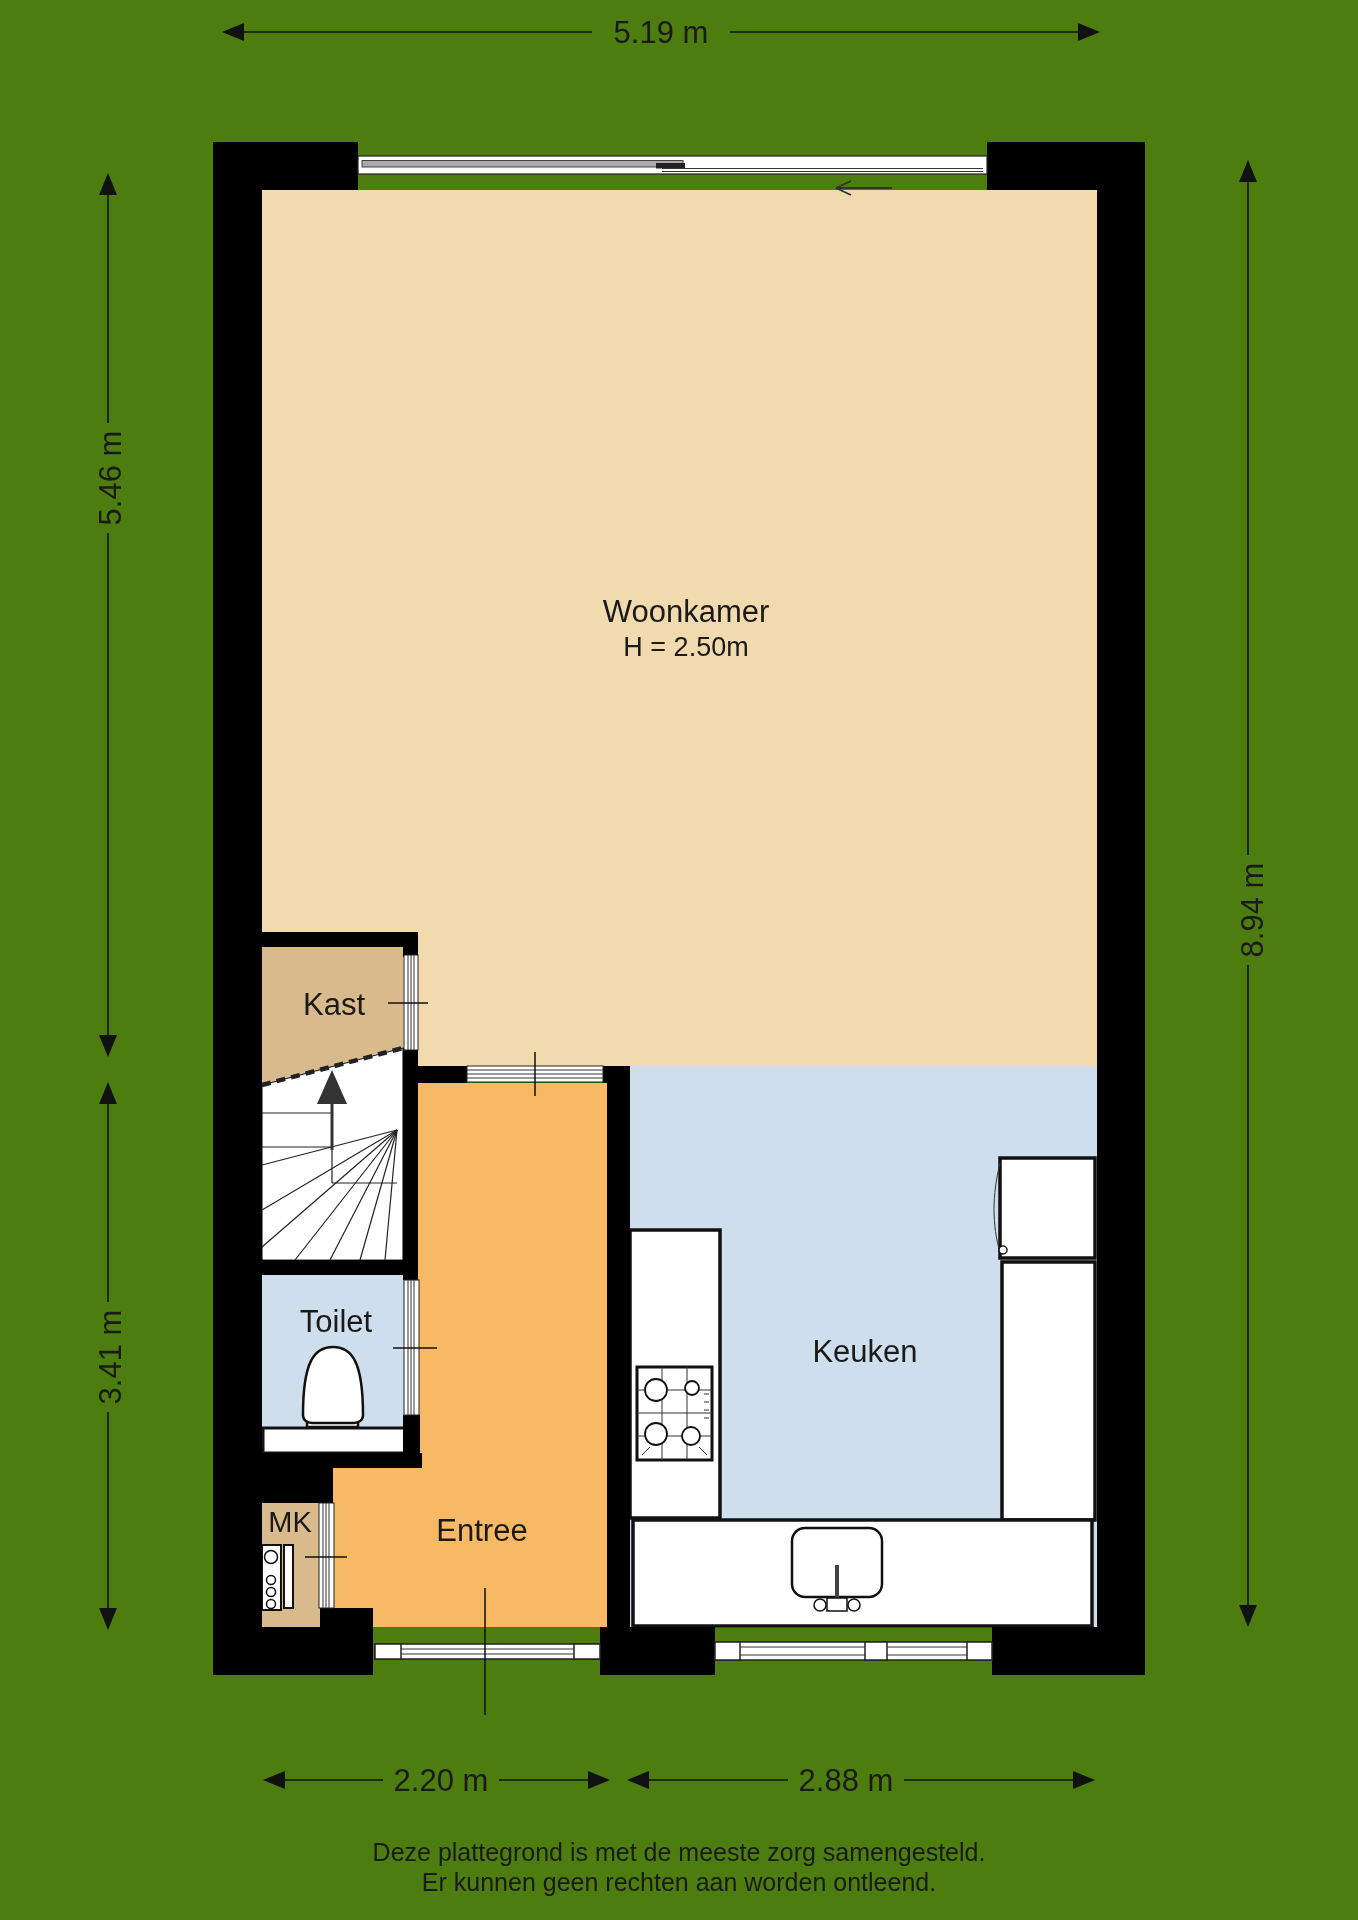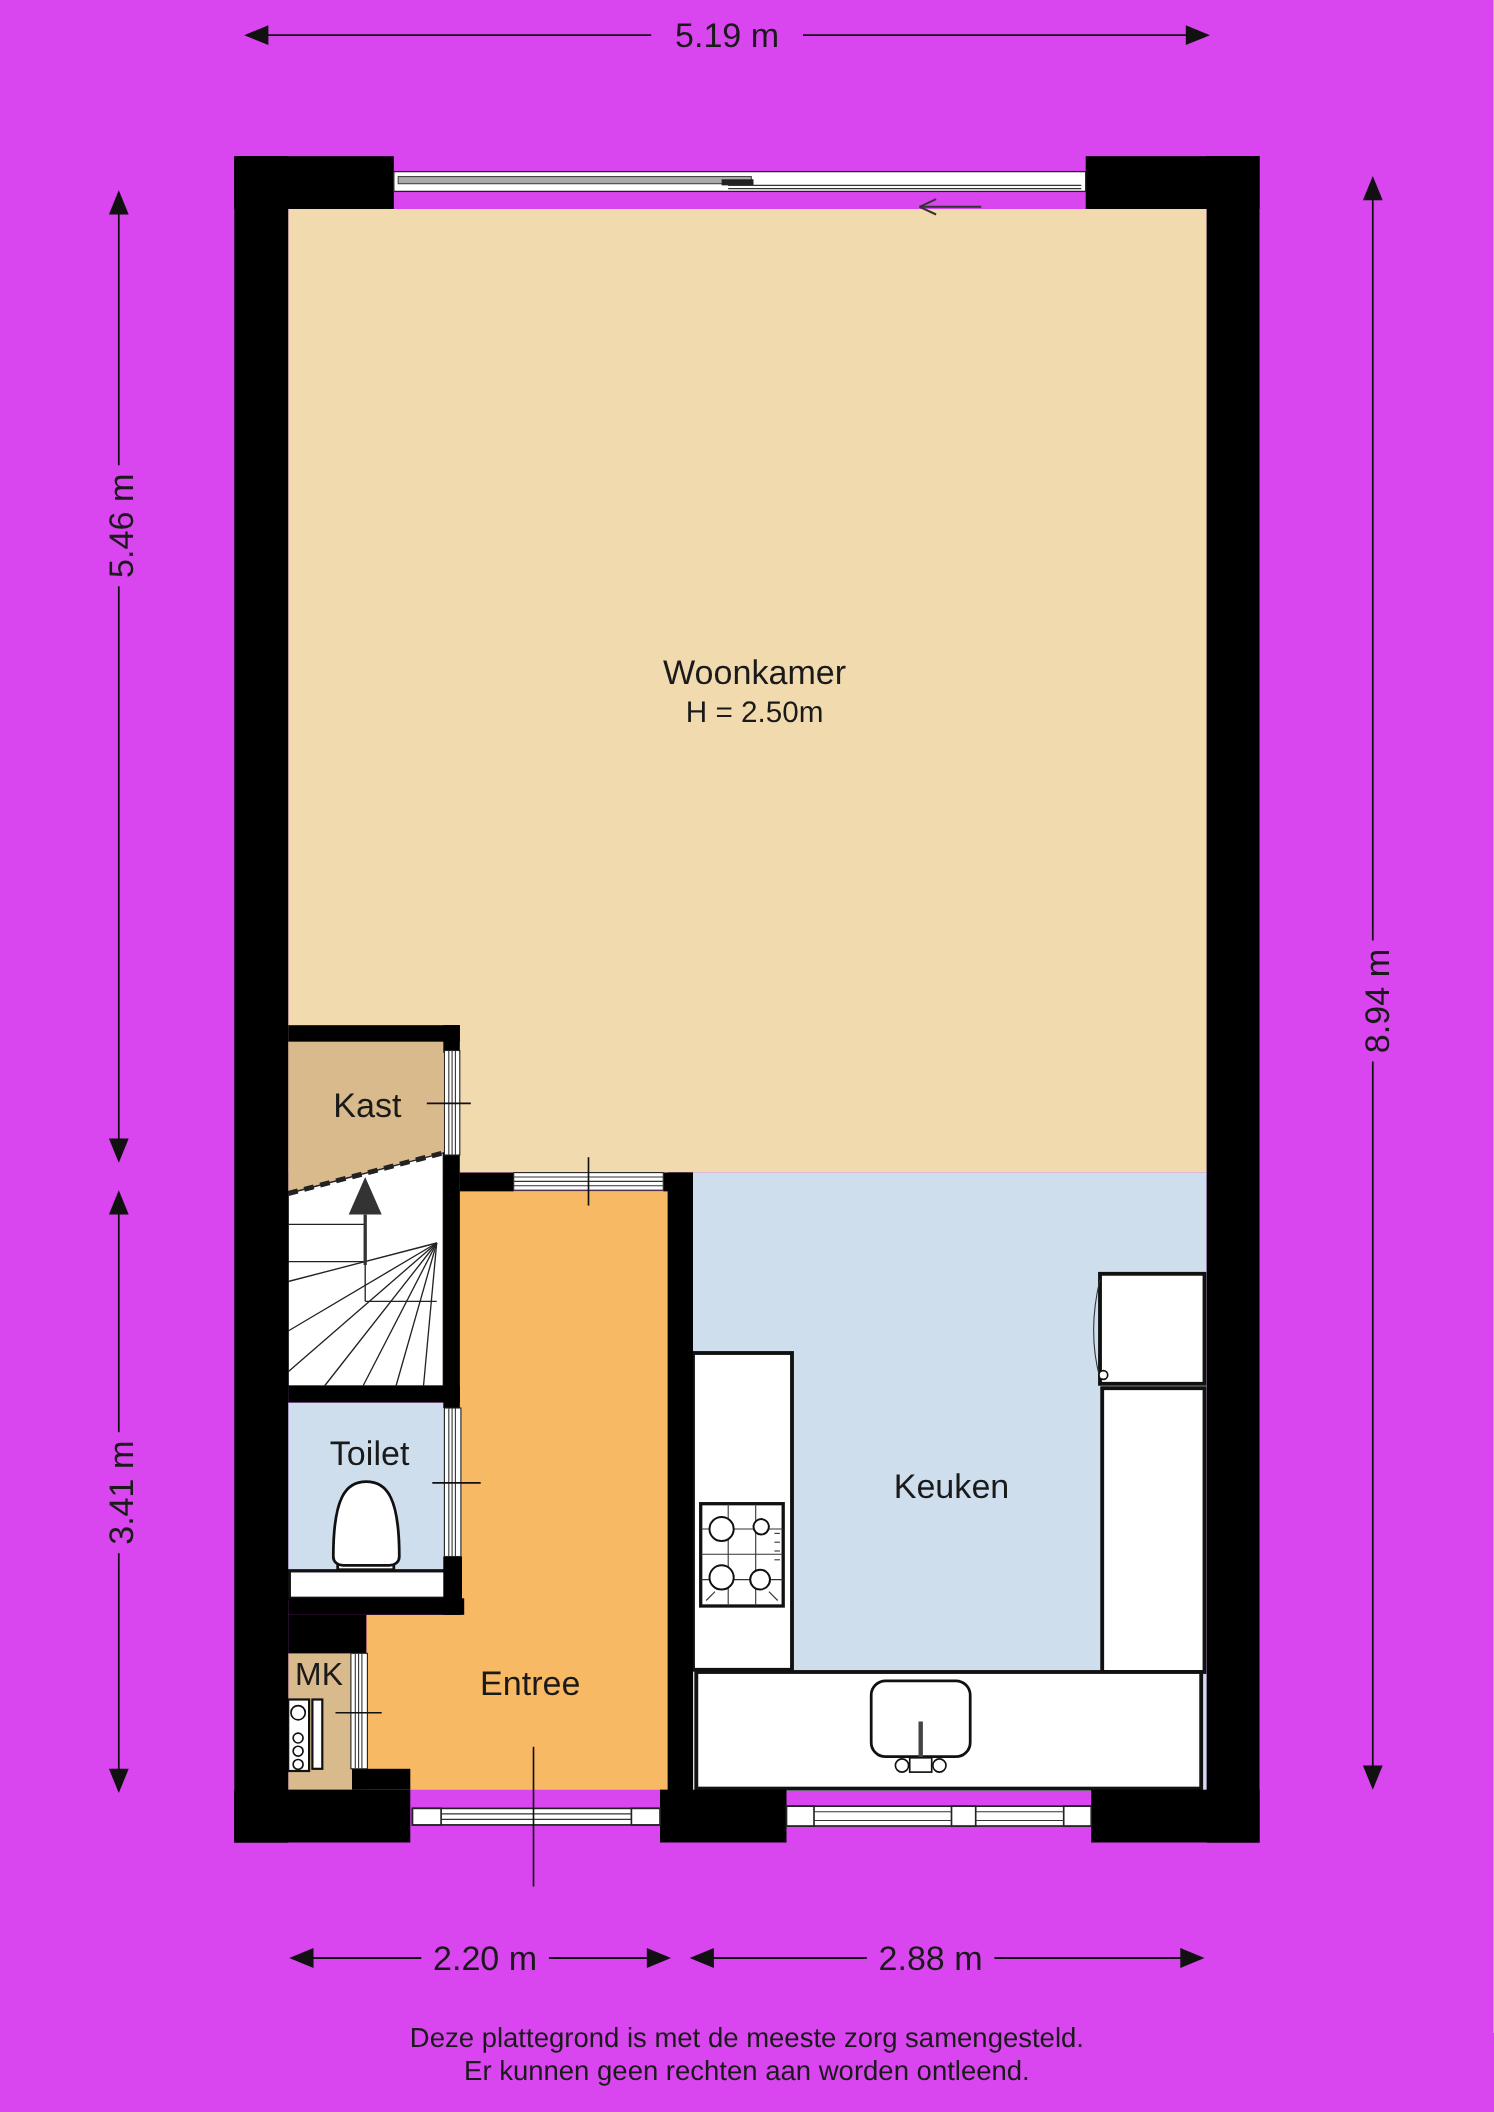--- a/index.html
+++ b/index.html
@@ -1,16 +1,16 @@
 <!DOCTYPE html>
 <html><head>
 <meta charset="utf-8">
 <style>
   html,body{margin:0;padding:0;background:#ffffff;}
-  .page{width:1358px;height:1920px;background:#d946ef;position:relative;overflow:hidden;}
+  .page{width:1358px;height:1920px;background:#4d7c0f;position:relative;overflow:hidden;}
   svg{display:block;}
   text{font-family:"Liberation Sans","DejaVu Sans",sans-serif;fill:#1a1a1a;}
   .dim-text{font-size:31px;}
   .room-text{font-size:31px;}
   .room-sub{font-size:27px;}
   .footer-text{font-size:25px;}
   .mk-text{font-size:29px;}
   .dimline{stroke:#111;stroke-width:1.6;fill:none;}
   .dimhead{fill:#111;stroke:none;}
   .sym{stroke:#111;fill:#ffffff;}

